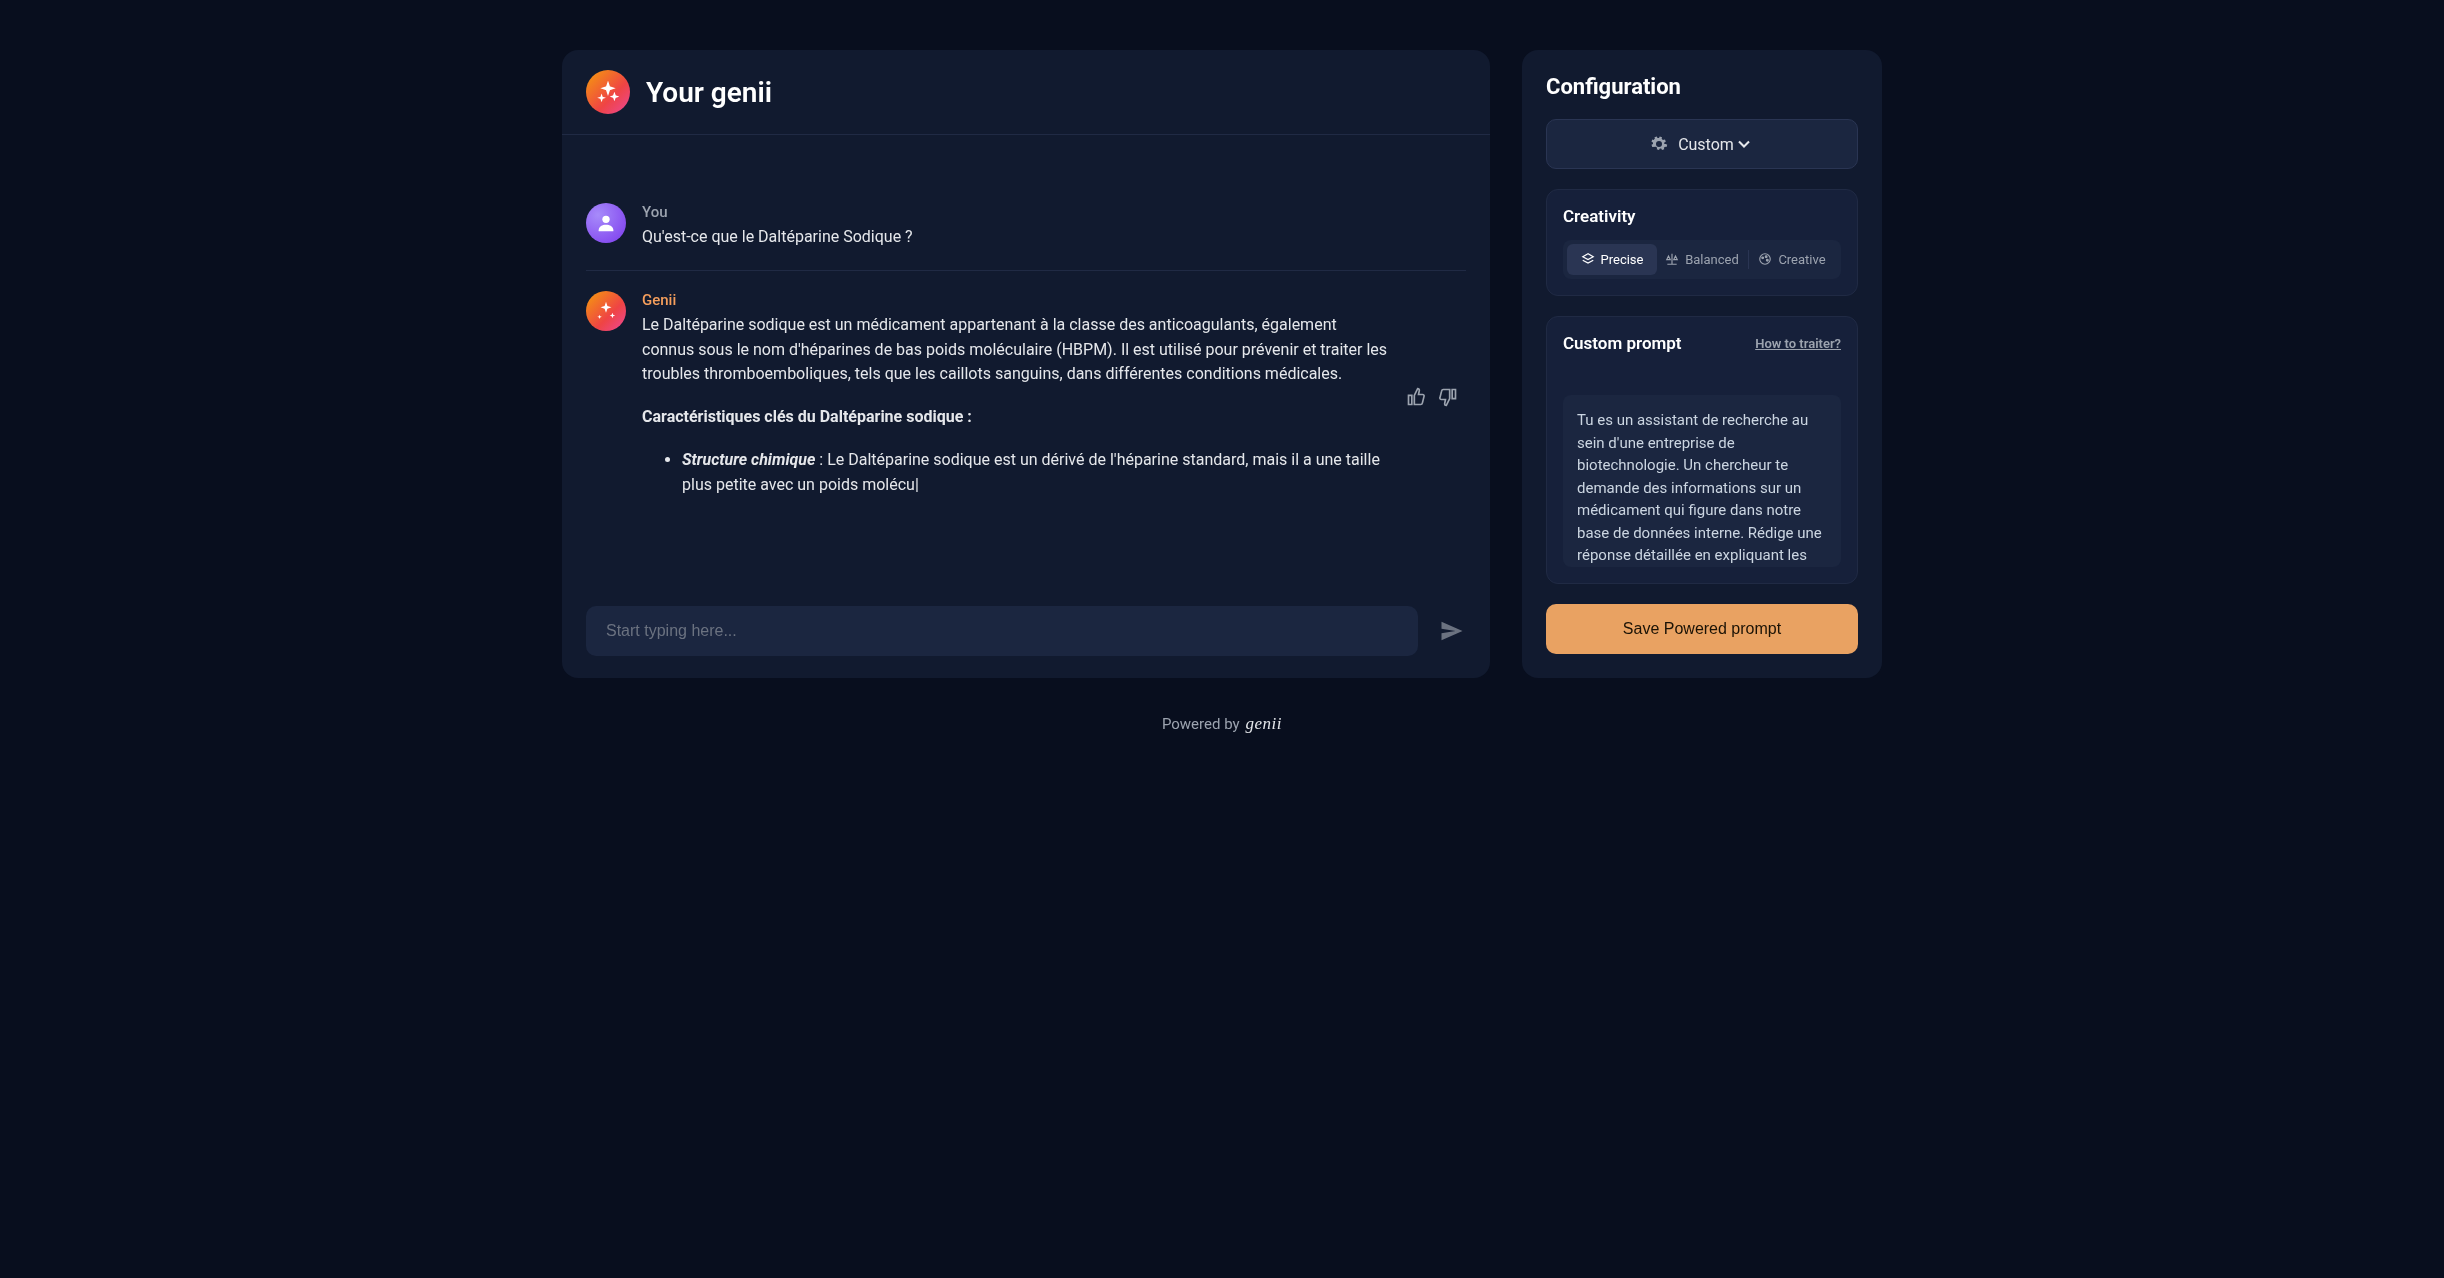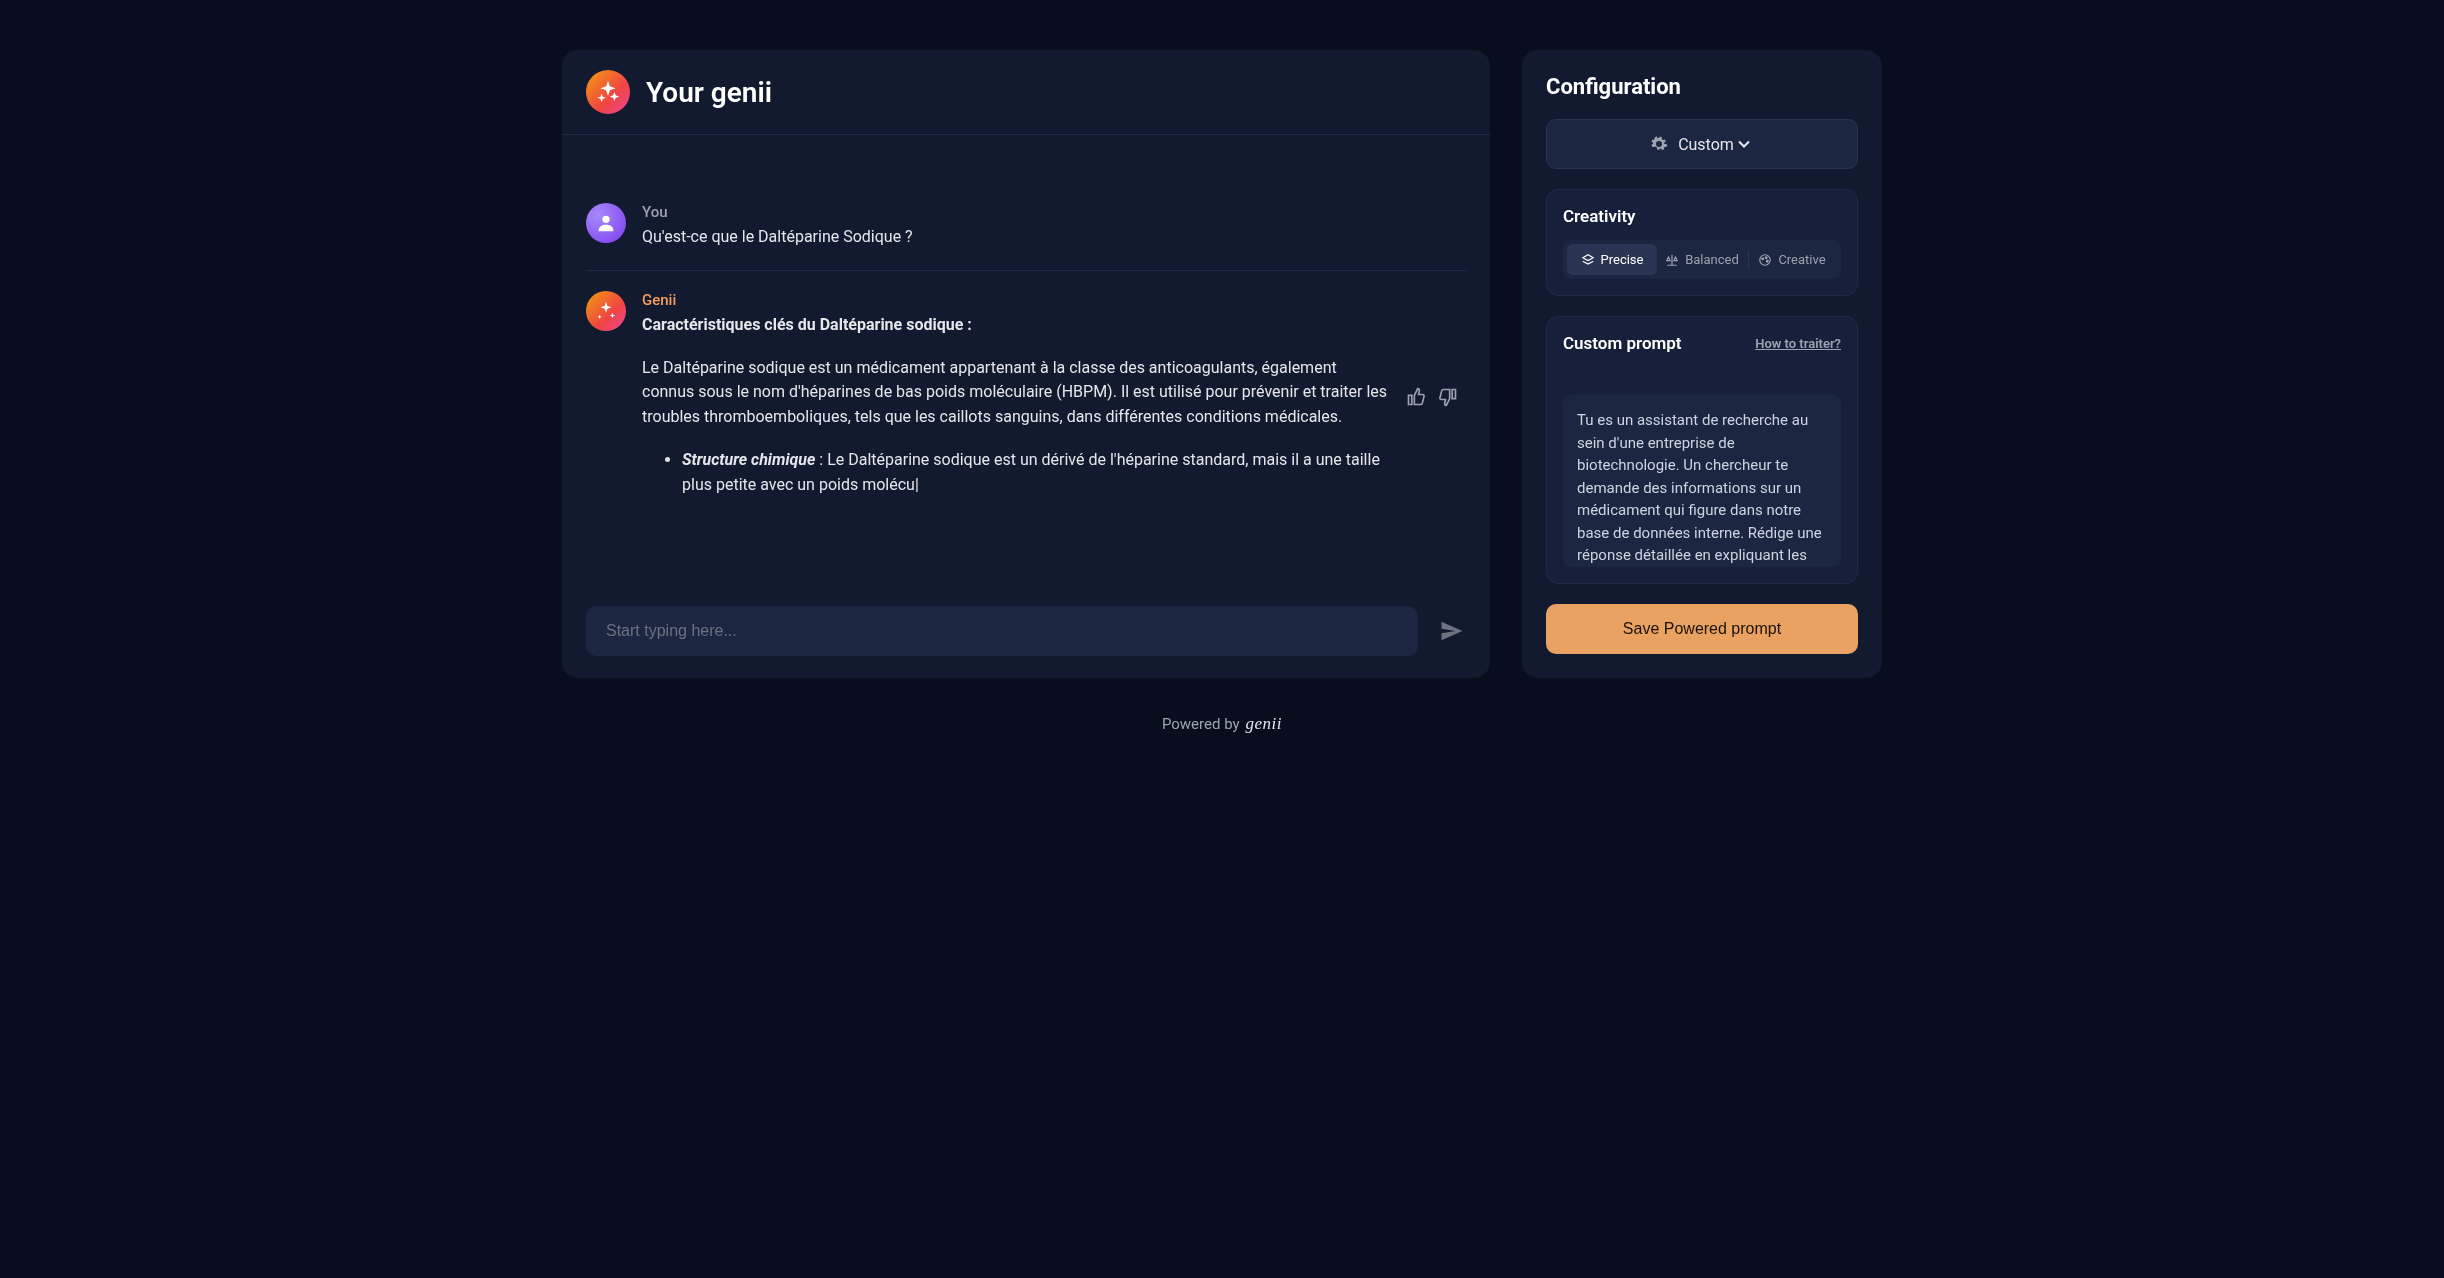--- a/index.html
+++ b/index.html
@@ -131,21 +131,21 @@
   }
   .card-title { font-size: 17px; font-weight: 600; color: #fff; margin-bottom: 14px; display:flex; justify-content:space-between; align-items:center;}
   .seg {
     display: flex;
     background: #1B2640;
     border-radius: 8px;
     padding: 4px;
   }
   .seg-item {
     flex: 1;
-    display: flex; align-items: flex-end; justify-content: center;
+    display: flex; align-items: flex-start; justify-content: center;
     gap: 6px;
     padding: 8px 6px;
     font-size: 13px;
     color: #9CA3AF;
     border-radius: 6px;
     cursor: pointer;
     position: relative;
   }
   .seg-item.active { background: #2A3553; color: #fff; }
   .seg-item:not(:last-child)::after {
@@ -219,22 +219,22 @@
 
       <div class="message">
         <div class="genii-avatar small">
           <svg viewBox="0 0 24 24" fill="none">
             <path d="M12 2l1.5 4.5L18 8l-4.5 1.5L12 14l-1.5-4.5L6 8l4.5-1.5L12 2zM19 14l.8 2.2L22 17l-2.2.8L19 20l-.8-2.2L16 17l2.2-.8L19 14zM5 16l.6 1.8L7.4 18.4 5.6 19 5 20.8 4.4 19 2.6 18.4 4.4 17.8 5 16z" fill="#fff"></path>
           </svg>
         </div>
         <div class="msg-body">
           <div class="msg-author genii">Genii</div>
           <div class="msg-text">
+            <p>Le Daltéparine sodique est un médicament appartenant à la classe des anticoagulants, également connus sous le nom d'héparines de bas poids moléculaire (HBPM). Il est utilisé pour prévenir et traiter les troubles thromboemboliques, tels que les caillots sanguins, dans différentes conditions médicales.</p>
             <p><strong>Caractéristiques clés du Daltéparine sodique :</strong></p>
-            <p>Le Daltéparine sodique est un médicament appartenant à la classe des anticoagulants, également connus sous le nom d'héparines de bas poids moléculaire (HBPM). Il est utilisé pour prévenir et traiter les troubles thromboemboliques, tels que les caillots sanguins, dans différentes conditions médicales.</p>
             <ul>
               <li>
                 <em>Structure chimique</em><span class="cursor"> : Le Daltéparine sodique est un dérivé de l'héparine standard, mais il a une taille plus petite avec un poids molécu</span>
               </li>
             </ul>
           </div>
         </div>
         <div class="msg-actions">
           <button class="icon-btn">
             <svg viewBox="0 0 24 24" fill="none" stroke="currentColor" stroke-width="2">

